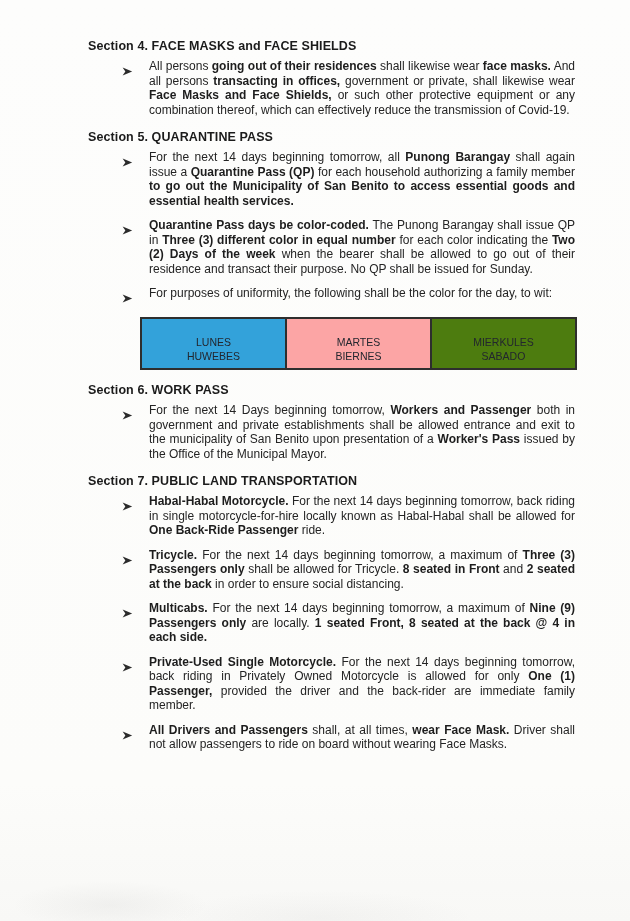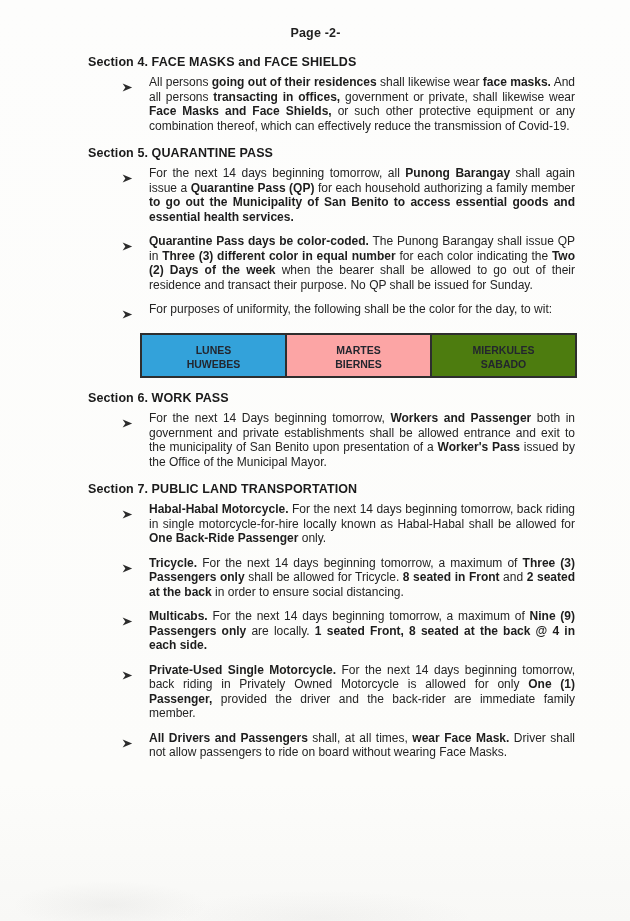--- a/index.html
+++ b/index.html
@@ -31,31 +31,30 @@
   .bullet{ display:flex; margin:0 0 10px 34px;gap:8px; }
   .marker{ flex:0 0 auto; width:12px; margin:3px 7px 0 0; }
   .btext{ font-size:12px; line-height:14.5px; text-align:justify; color:#242424; }
   .btext b{ font-weight:bold; color:#1d1d1d; }
 
   .ctable{
     display:flex; width:437px; margin:2px 0 12px 52px;
     border:2px solid #2e2e2e; background:#fff;
   }
   .ccell{
-    flex:1; text-align:center; padding:8px 0 5px;
-    font-weight:bold; font-size:10.5px; line-height:14px;
+    flex:1; text-align:center; padding:16px 0 5px;
+    font-weight:normal; font-size:10.5px; line-height:14px;
     color:#23262e; border-left:2px solid #2e2e2e;
   }
   .ccell:first-child{ border-left:none; }
 </style>
 </head>
 <body>
 
 <div class="page">
-  <div class="page-header">Page -2-</div>
   <main>
       <div class="heading">Section 4. FACE MASKS and FACE SHIELDS</div>
       <div class="bullet">
         <span class="marker"><svg width="11" height="9" viewBox="0 0 12 10" aria-hidden="true">
             <path d="M0.6 0.6 L11.2 5 L0.6 9.4 L3.6 5 Z" fill="#2b2b2b"></path>
           </svg></span>
         <p class="btext"><span>All persons </span><b>going out of their residences</b><span> shall likewise wear </span><b>face masks.</b><span> And all persons </span><b>transacting in offices,</b><span> government or private, shall likewise wear </span><b>Face Masks and Face Shields,</b><span> or such other protective equipment or any combination thereof, which can effectively reduce the transmission of Covid-19.</span></p>
       </div>
       <div class="heading">Section 5. QUARANTINE PASS</div>
       <div class="bullet">
@@ -95,21 +94,21 @@
         <span class="marker"><svg width="11" height="9" viewBox="0 0 12 10" aria-hidden="true">
             <path d="M0.6 0.6 L11.2 5 L0.6 9.4 L3.6 5 Z" fill="#2b2b2b"></path>
           </svg></span>
         <p class="btext"><span>For the next 14 Days beginning tomorrow, </span><b>Workers and Passenger</b><span> both in government and private establishments shall be allowed entrance and exit to the municipality of San Benito upon presentation of a </span><b>Worker's Pass</b><span> issued by the Office of the Municipal Mayor.</span></p>
       </div>
       <div class="heading">Section 7. PUBLIC LAND TRANSPORTATION</div>
       <div class="bullet">
         <span class="marker"><svg width="11" height="9" viewBox="0 0 12 10" aria-hidden="true">
             <path d="M0.6 0.6 L11.2 5 L0.6 9.4 L3.6 5 Z" fill="#2b2b2b"></path>
           </svg></span>
-        <p class="btext"><b>Habal-Habal Motorcycle.</b><span> For the next 14 days beginning tomorrow, back riding in single motorcycle-for-hire locally known as Habal-Habal shall be allowed for </span><b>One Back-Ride Passenger</b><span> only.</span></p>
+        <p class="btext"><b>Habal-Habal Motorcycle.</b><span> For the next 14 days beginning tomorrow, back riding in single motorcycle-for-hire locally known as Habal-Habal shall be allowed for </span><b>One Back-Ride Passenger</b><span> ride.</span></p>
       </div>
       <div class="bullet">
         <span class="marker"><svg width="11" height="9" viewBox="0 0 12 10" aria-hidden="true">
             <path d="M0.6 0.6 L11.2 5 L0.6 9.4 L3.6 5 Z" fill="#2b2b2b"></path>
           </svg></span>
         <p class="btext"><b>Tricycle.</b><span> For the next 14 days beginning tomorrow, a maximum of </span><b>Three (3) Passengers only</b><span> shall be allowed for Tricycle. </span><b>8 seated in Front</b><span> and </span><b>2 seated at the back</b><span> in order to ensure social distancing.</span></p>
       </div>
       <div class="bullet">
         <span class="marker"><svg width="11" height="9" viewBox="0 0 12 10" aria-hidden="true">
             <path d="M0.6 0.6 L11.2 5 L0.6 9.4 L3.6 5 Z" fill="#2b2b2b"></path>

